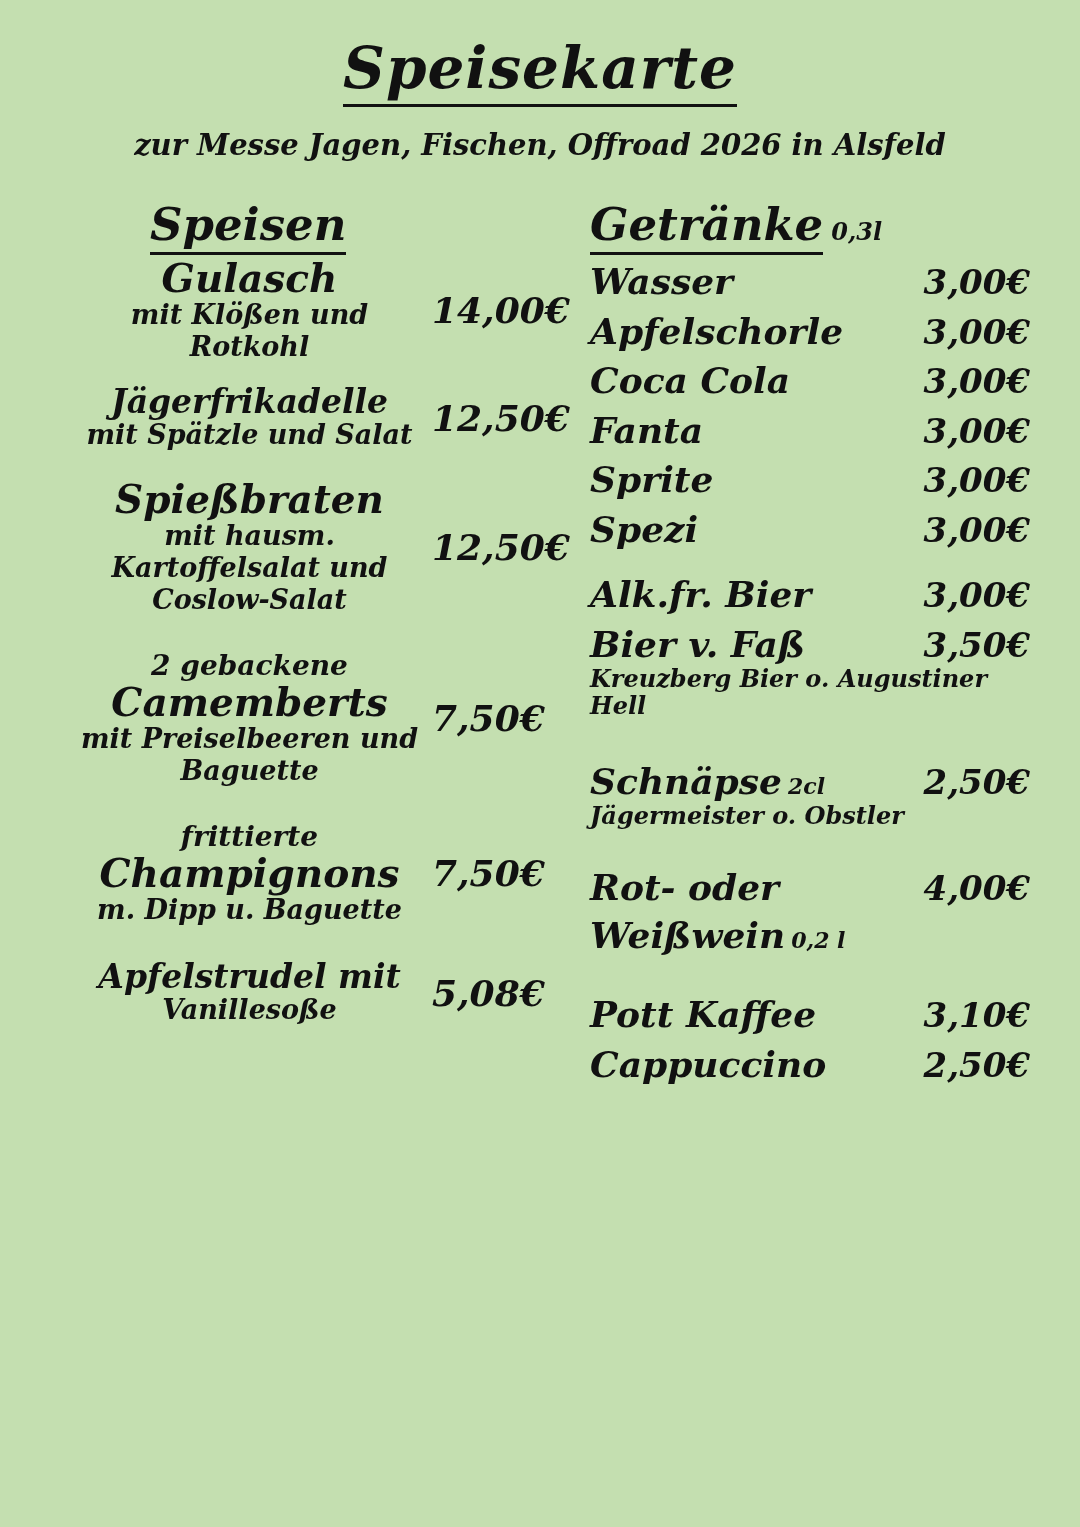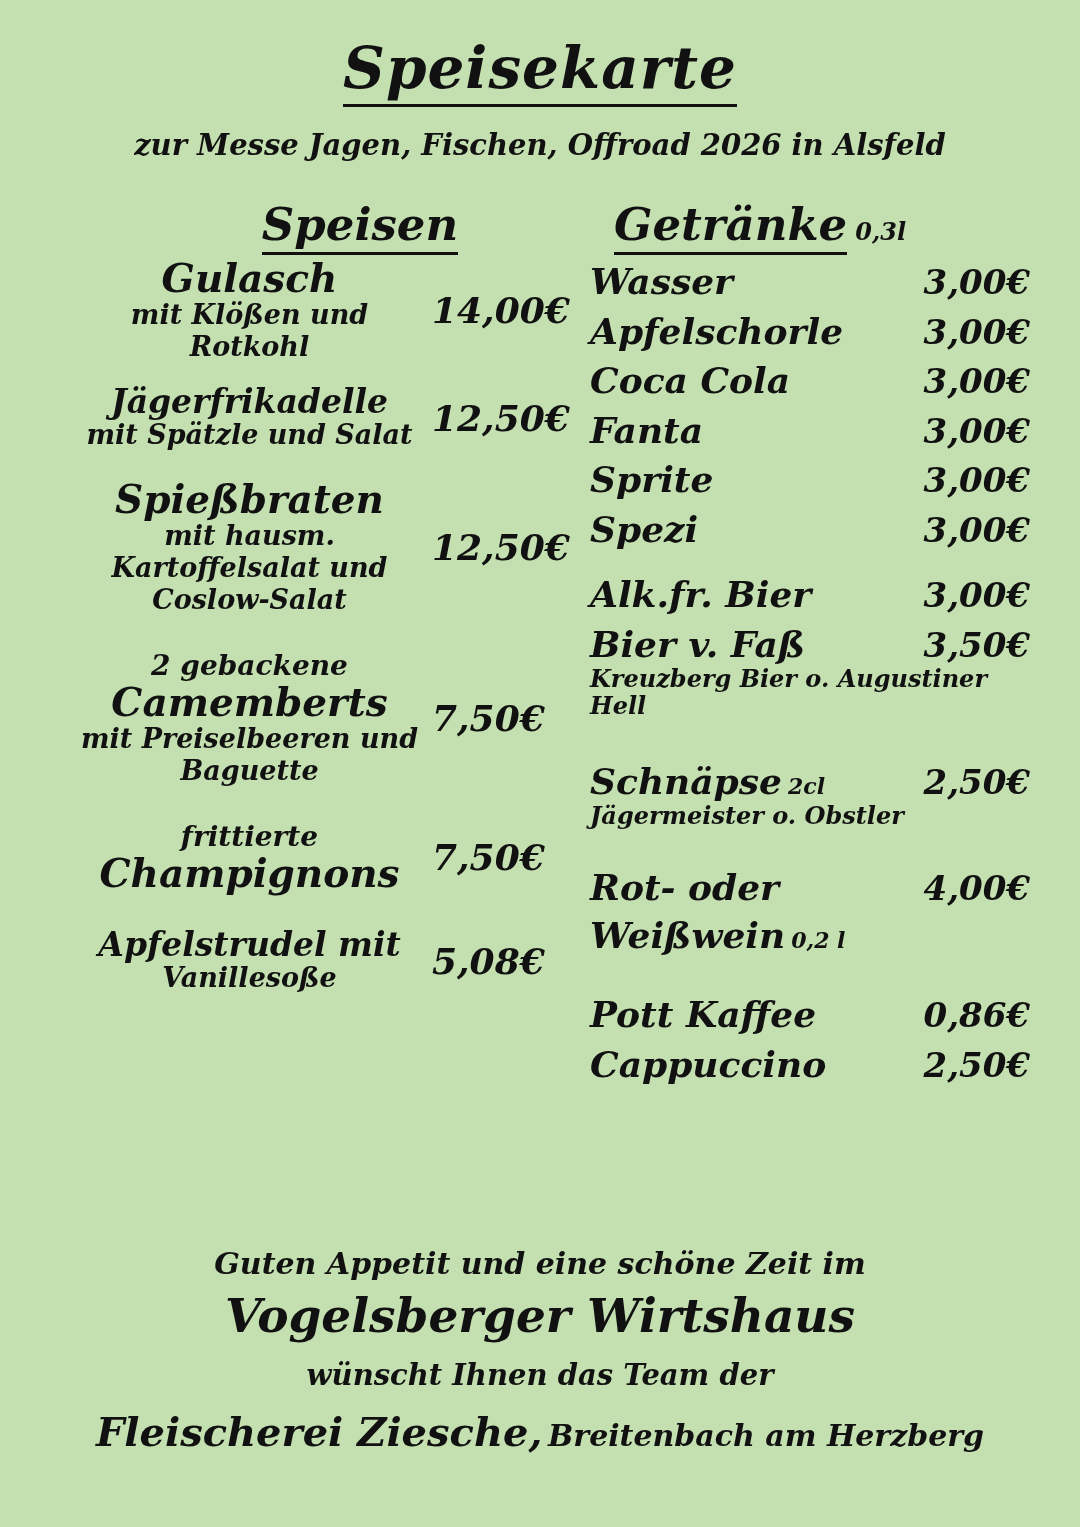--- a/index.html
+++ b/index.html
@@ -48,31 +48,30 @@
     font-style: italic;
     font-weight: 600;
   }
 
   
   .col-head-left {
     position: absolute;
     top: 198px;
     left: 150px;
     width: 420px;
-    text-align: center;
+    text-align: left;
     font-size: 45px;
   }
   .col-head-right {
     position: absolute;
     top: 198px;
     left: 590px;
     width: 420px;
     text-align: left;
     font-size: 45px;
-    margin-left: 24px;
   }
   .col-head-left span.u, .col-head-right span.u {
     border-bottom: 3px solid #111;
     padding-bottom: 1px;
   }
   .unit {
     font-size: 24px;
     font-style: italic;
     font-weight: 600;
     margin-left: 8px;
@@ -263,20 +262,21 @@
         <div class="name script">Camemberts</div>
         <div class="desc script">mit Preiselbeeren und Baguette</div>
       </div>
       <div class="price script">7,50€</div>
     </div>
 
     <div class="dish" style="margin-bottom:34px;">
       <div class="texts">
         <div class="pre script">frittierte</div>
         <div class="name script">Champignons</div>
+        <div class="desc script">m. Dipp u. Baguette</div>
       </div>
       <div class="price script">7,50€</div>
     </div>
 
     <div class="dish">
       <div class="texts">
         <div class="name script small">Apfelstrudel mit</div>
         <div class="desc script">Vanillesoße</div>
       </div>
       <div class="price script">5,08€</div>
@@ -345,33 +345,24 @@
       <div class="dname script" style="max-width:290px;">
         <span>Rot- oder Weißwein</span><span class="sub">0,2 l</span>
       </div>
       <div class="dprice script" style="margin-top:4px;">4,00€</div>
     </div>
 
     <div class="gap-md"></div>
 
     <div class="drink">
       <div class="dname script">Pott Kaffee</div>
-      <div class="dprice script">0,86€</div>
+      <div class="dprice script">3,10€</div>
     </div>
 
     <div class="drink">
       <div class="dname script">Cappuccino</div>
       <div class="dprice script">2,50€</div>
     </div>
 
   </div>
 
-  <div class="footer">
-    <div class="f1 script">Guten Appetit und eine schöne Zeit im</div>
-    <div class="f2 script">Vogelsberger Wirtshaus</div>
-    <div class="f3 script">wünscht Ihnen  das Team der</div>
-    <div class="f4 script">
-      <span class="big">Fleischerei Ziesche,</span>
-      <span class="small">Breitenbach am Herzberg</span>
-    </div>
-  </div>
 
 </div>
 
 </body></html>

